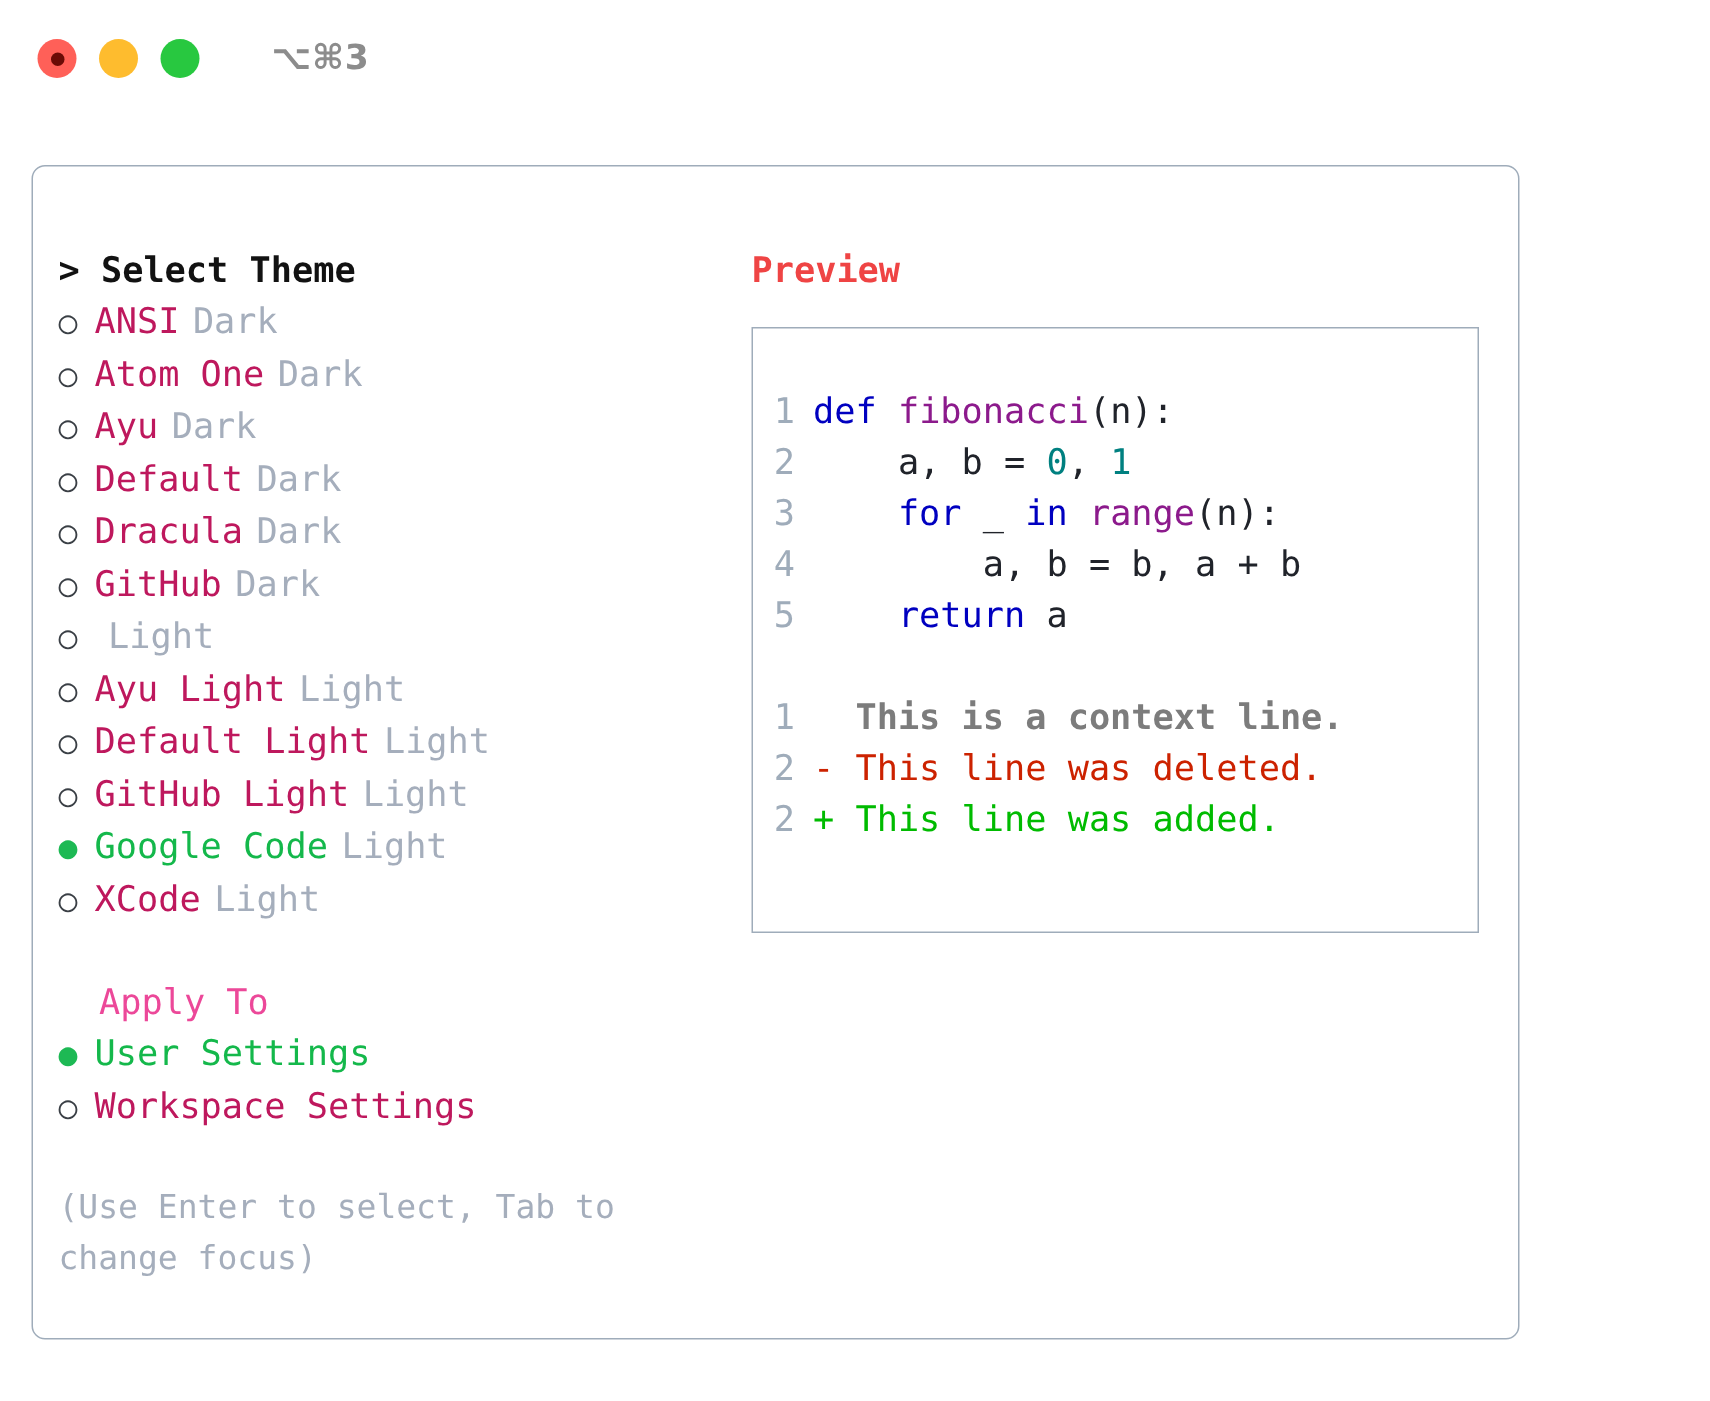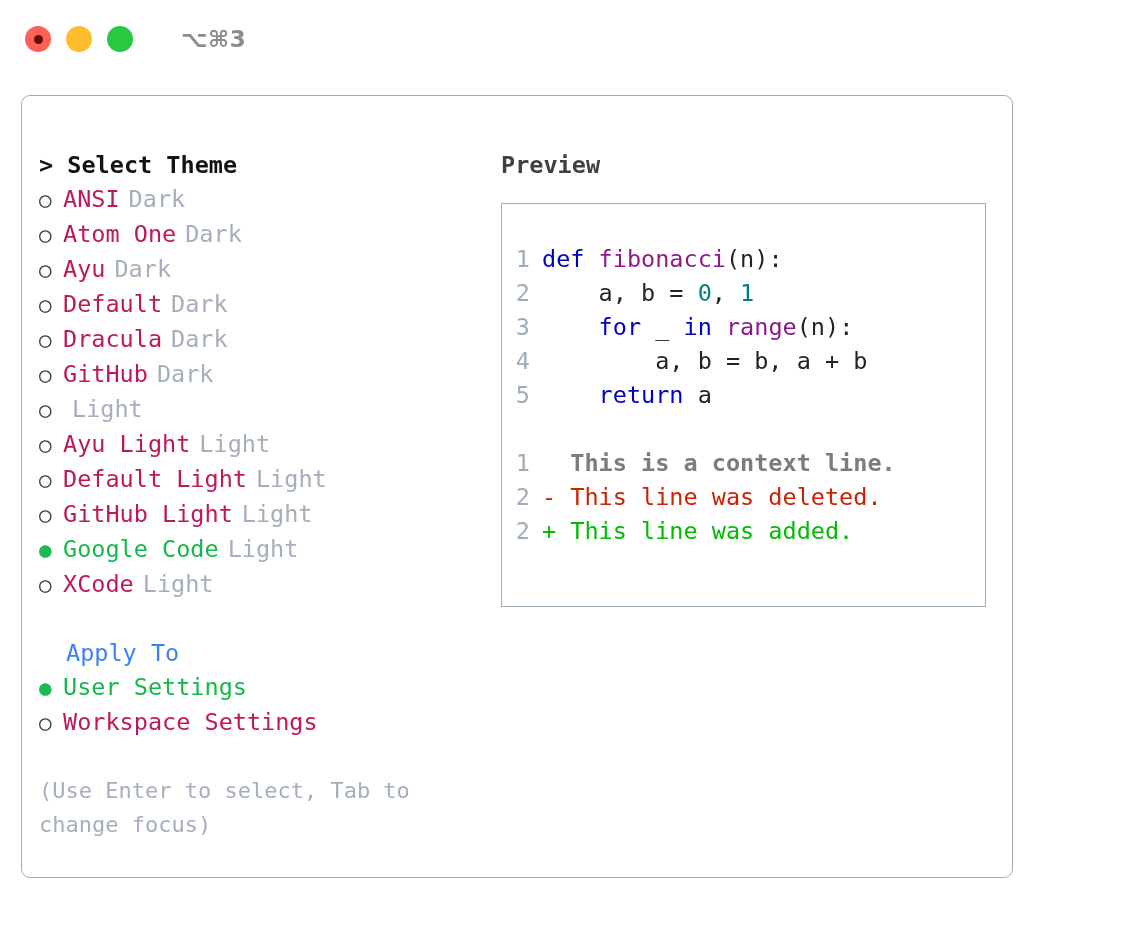--- a/index.html
+++ b/index.html
@@ -54,21 +54,21 @@
     font-weight: bold;
     color: #8c8c8c;
     letter-spacing: 0.5px;
     font-family: "DejaVu Sans", "Liberation Sans", sans-serif;
   }
 
   
   #main-panel {
     position: absolute;
     left: 21px;
-    top: 95px;
+    top: 110px;
     width: 992px;
     height: 783px;
     border: 1.6px solid #9facba;
     border-radius: 9px;
     box-sizing: border-box;
     background: #ffffff;
   }
 
   #panel-body {
     position: absolute;
@@ -113,21 +113,21 @@
   .opt-row.selected .opt-name { color: #14b84b; }
   .opt-name { color: #be185d; }
   .opt-tag {
     color: #a5aebc;
     margin-left: 9px;
   }
 
   #apply-section { margin-top: 34px; }
   .apply-header {
     font-size: 23.5px;
-    color: #3b82f6;
+    color: #ec4899;
     line-height: 34px;
     padding-left: 27px;
     white-space: pre;
   }
 
   #hint-text {
     margin-top: 34px;
     font-size: 22px;
     line-height: 34px;
     color: #a5aebc;
@@ -138,21 +138,21 @@
   
   #preview-column {
     position: absolute;
     left: 479px;
     top: 52px;
     width: 490px;
   }
   #preview-title {
     font-size: 23.5px;
     font-weight: bold;
-    color: #404040;
+    color: #ef4444;
     line-height: 34px;
   }
   #preview-box {
     margin-top: 21px;
     width: 485px;
     height: 404px;
     border: 1.8px solid #9facba;
     box-sizing: border-box;
     background: #ffffff;
     padding: 38px 0 0 0;

